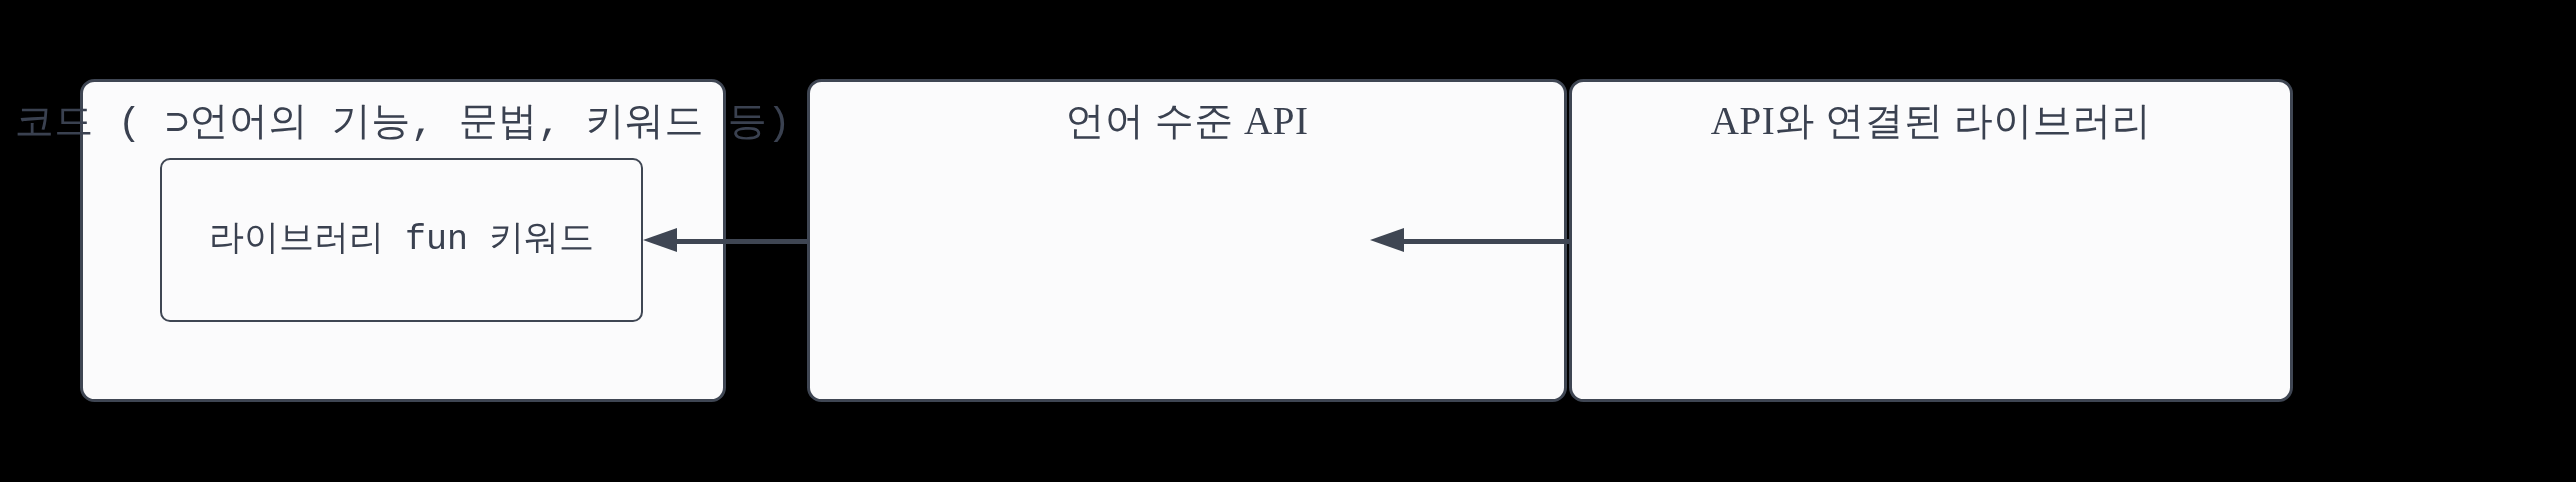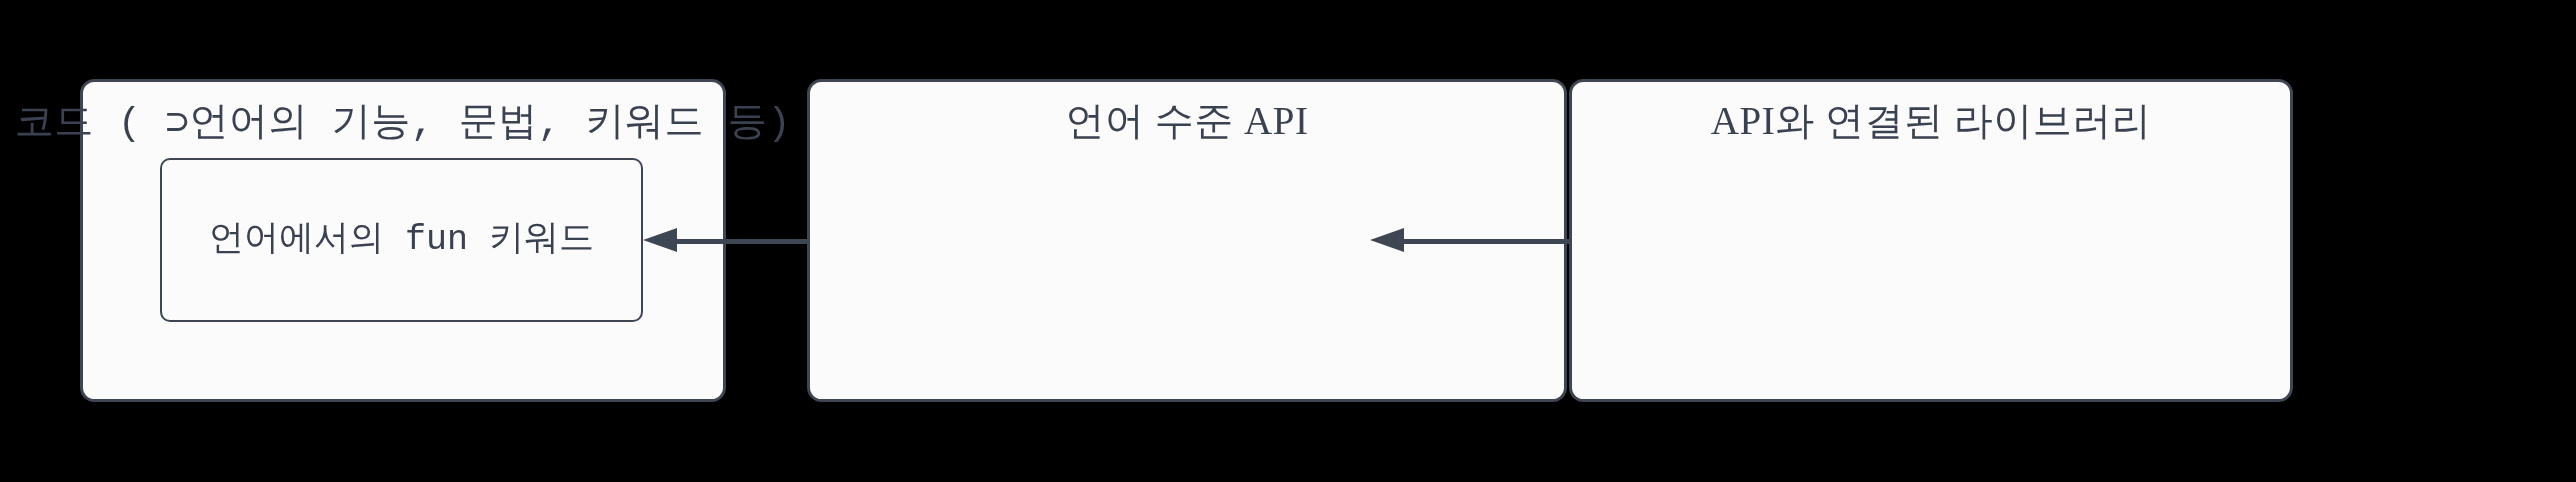--- a/index.html
+++ b/index.html
@@ -92,21 +92,21 @@
   #arrow-1 { left: 643px;  width: 244px; }
   #arrow-2 { left: 1370px; width: 241px; }
 </style>
 </head>
 <body>
 
 <div id="canvas">
 
   <div class="node" id="node-code">
     <div class="node-title">코드 ( ⊃언어의 기능, 문법, 키워드 등)</div>
-    <div class="inner-box">언어에서의 fun 키워드</div>
+    <div class="inner-box">라이브러리 fun 키워드</div>
   </div>
 
   <div class="arrow" id="arrow-1">
     <div class="head-left"></div>
     <div class="shaft"></div>
     <div class="head-right"></div>
   </div>
 
   <div class="node" id="node-lang-api">
     <div class="node-title">언어 수준 API</div>

